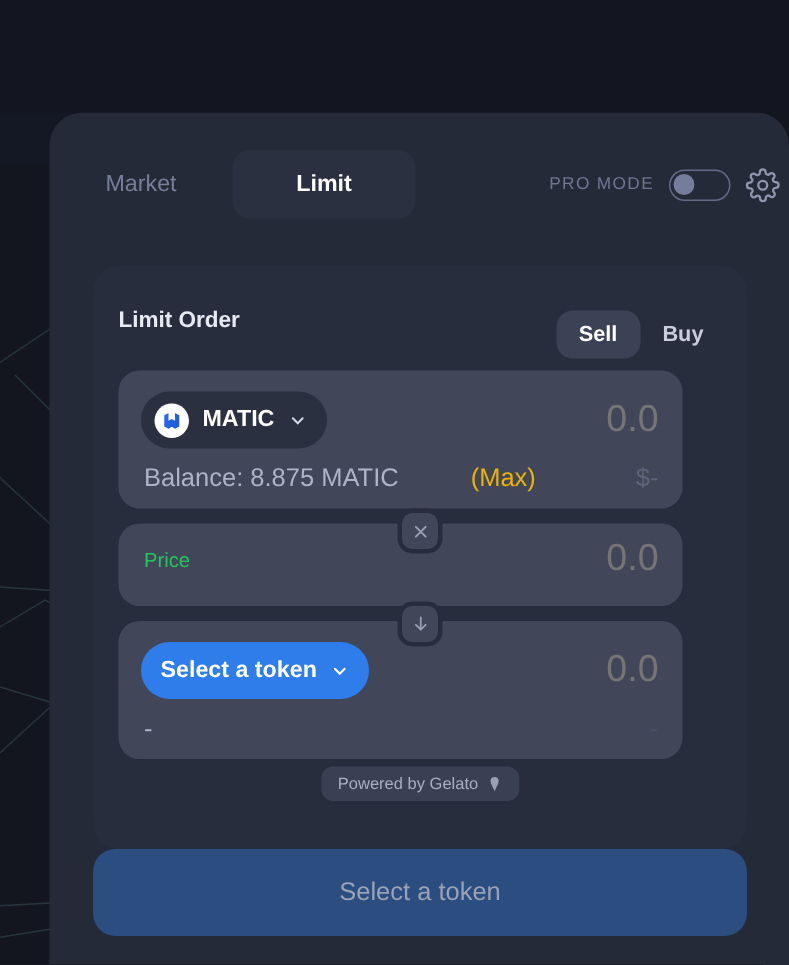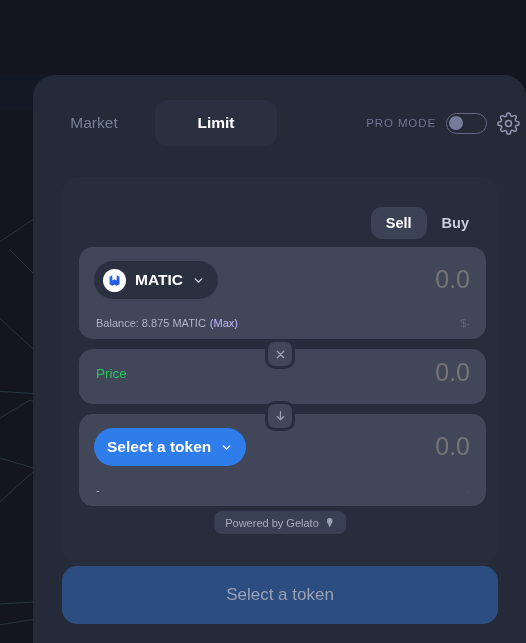--- a/index.html
+++ b/index.html
@@ -133,21 +133,21 @@
     font-weight: bold;
     color: #c9cdde;
     cursor: pointer;
     margin-top: 20px;
   }
   .sidebtn.active { background: #3c4256; color: #ffffff; }
   
   .row {
     position: absolute;
     left: 17px;
-    width: 407px;
+    width: 376px;
     background: #414759;
     border-radius: 14px;
   }
   .row-from { top: 70px; height: 92px; }
   .row-price { top: 172px; height: 55px; }
   .row-to { top: 237px; height: 92px; }
 
   .token-pill {
     position: absolute;
     left: 15px; top: 14px;
@@ -198,24 +198,25 @@
     text-align: right;
     background: transparent;
     border: none; outline: none;
     width: 170px;
     font-family: "Liberation Sans", sans-serif;
   }
   .subrow {
     position: absolute;
     left: 17px; right: 16px; bottom: 10px;
     display: flex; align-items: center;
-    font-size: 11px;
+    font-size: 17px;
     color: #aeb4c7;
-  }
-  .subrow .max { color: #c4b5fd; cursor: pointer; margin-left: 4px; }
+    gap: 44px;
+  }
+  .subrow .max { color: #eab308; cursor: pointer; margin-left: 4px; }
   .subrow .usd { margin-left: auto; color: #5d647b; }
   .subrow .dash-l { color: #aeb4c7; }
   .subrow .dash-r { margin-left: auto; color: #4a5063; }
 
   
   .midbtn {
     position: absolute;
     left: 50%;
     transform: translateX(-50%);
     width: 30px; height: 30px;
@@ -293,20 +294,21 @@
       <svg class="gear" width="23" height="23" viewBox="0 0 24 24" fill="none" stroke="#8f96ad" stroke-width="1.6">
         <circle cx="12" cy="12" r="3.1"></circle>
         <path d="M19.4 15a1.6 1.6 0 00.32 1.77l.06.06a2 2 0 11-2.83 2.83l-.06-.06a1.6 1.6 0 00-1.77-.32 1.6 1.6 0 00-.97 1.47V21a2 2 0 01-4 0v-.09A1.6 1.6 0 009.1 19.4a1.6 1.6 0 00-1.77.32l-.06.06a2 2 0 11-2.83-2.83l.06-.06a1.6 1.6 0 00.32-1.77 1.6 1.6 0 00-1.47-.97H3a2 2 0 010-4h.09A1.6 1.6 0 004.6 9.1a1.6 1.6 0 00-.32-1.77l-.06-.06a2 2 0 112.83-2.83l.06.06a1.6 1.6 0 001.77.32h.07A1.6 1.6 0 0010 3.35V3a2 2 0 014 0v.09a1.6 1.6 0 00.97 1.47 1.6 1.6 0 001.77-.32l.06-.06a2 2 0 112.83 2.83l-.06.06a1.6 1.6 0 00-.32 1.77v.07a1.6 1.6 0 001.47.97H21a2 2 0 010 4h-.09a1.6 1.6 0 00-1.47.97z"></path>
       </svg>
     </div>
   </div>
 
   <div class="card">
 
     <div class="card-head">
+      <span class="card-title">Limit Order</span>
       <div class="sidebtns">
         <div class="sidebtn active">Sell</div>
         <div class="sidebtn">Buy</div>
       </div>
     </div>
 
     <div class="row row-from">
       <div class="token-pill">
         <span class="token-logo">
           <svg width="15" height="15" viewBox="0 0 24 24">

